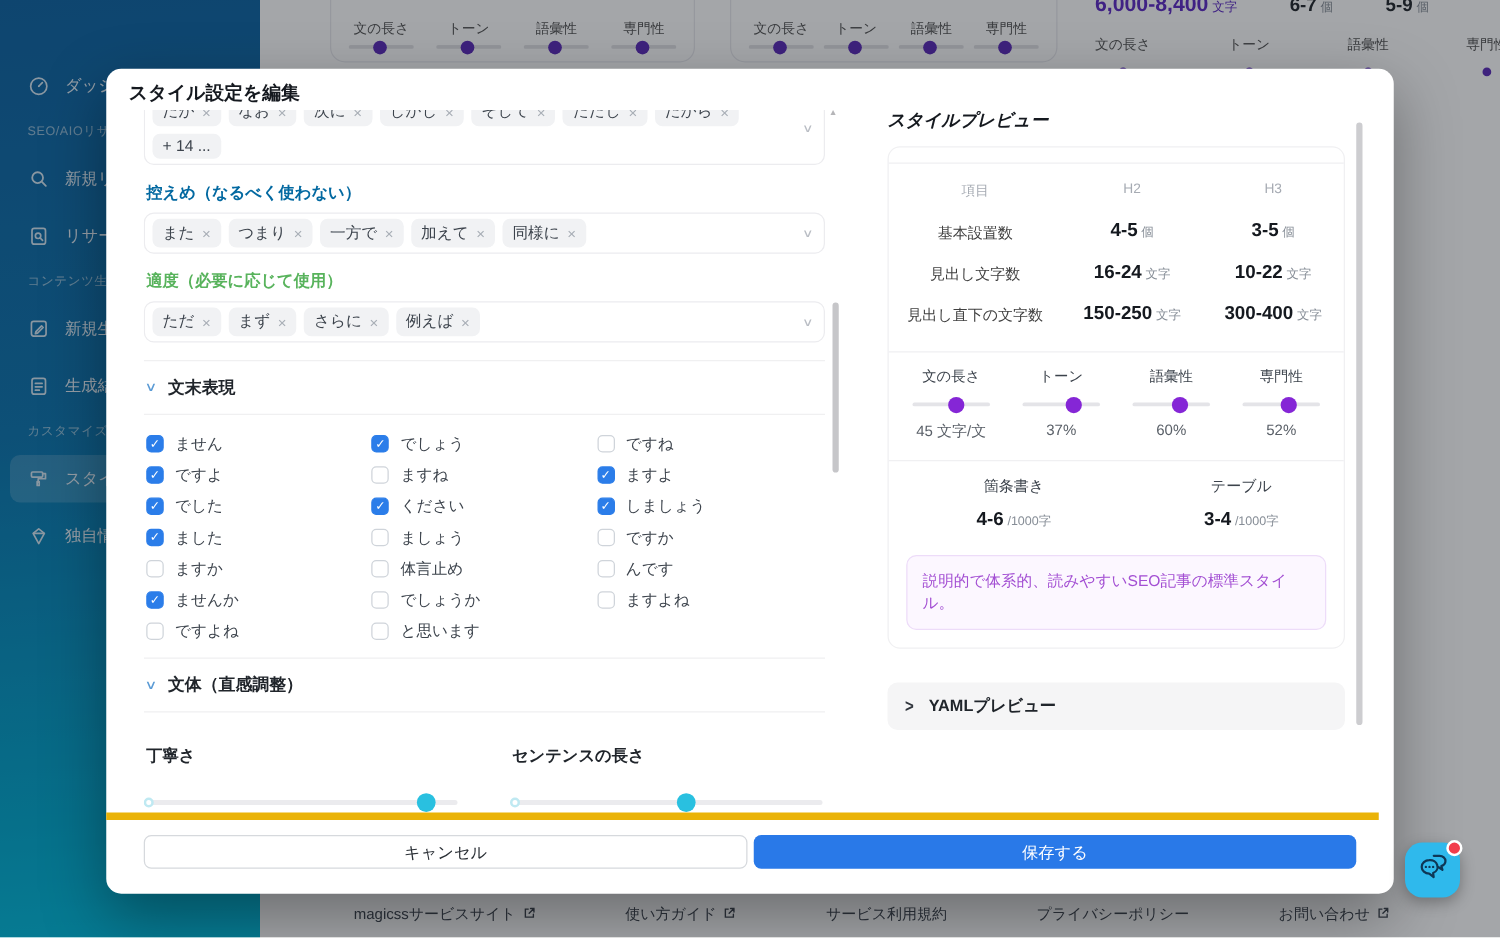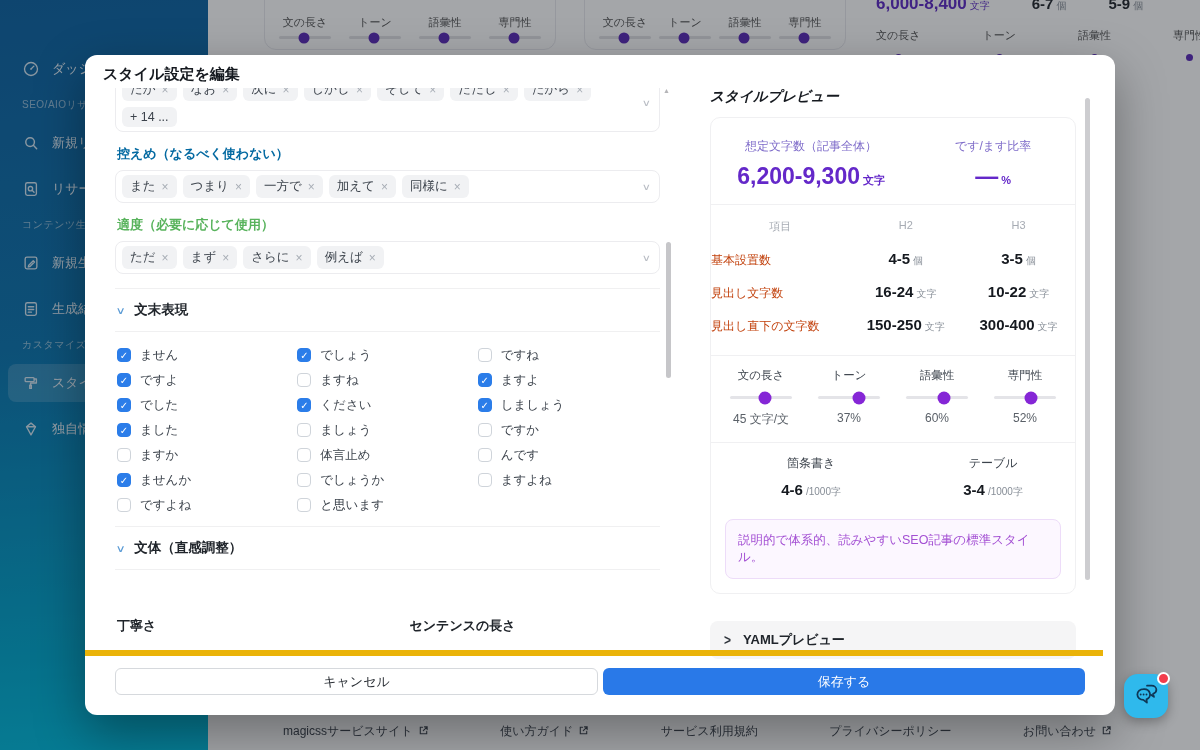--- a/index.html
+++ b/index.html
@@ -78,21 +78,21 @@
   .sec-chev { color:#5b9bd5; font-size:10px; font-weight:400; transform:scaleX(1.4); }
 
   .cb-grid { display:grid; grid-template-columns:1fr 1fr 1fr; padding:12px 2px 10px; row-gap:3px; }
   .cbrow { display:flex; align-items:center; gap:9px; height:22px; cursor:pointer; }
   .cb { width:14px; height:14px; border-radius:4px; border:1px solid #cfd4da; background:#fff;
     display:flex; align-items:center; justify-content:center; font-size:10px; color:#fff; flex:0 0 14px; }
   .cb.on { background:#2b7de9; border-color:#2b7de9; }
   .cbl { font-size:12.5px; color:#3c434c; }
 
   .adjust-sliders { display:flex; gap:44px; padding:26px 2px 0; }
-  .adj { flex:1; position:relative;margin-top:21px; }
+  .adj { flex:1; position:relative; }
   .adj-label { font-size:13px; font-weight:700; color:#20252b; margin-bottom:26px; }
   .adj-track { position:relative; height:4px; background:#ebebee; border-radius:2px; cursor:pointer; }
   .adj-start { position:absolute; left:-2px; top:50%; transform:translateY(-50%); width:8px; height:8px;
     border:2px solid #bfe9f2; background:#fff; border-radius:50%; }
   .adj-thumb { position:absolute; top:50%; transform:translate(-50%,-50%); width:15px; height:15px;
     border-radius:50%; background:#29c0e0; cursor:pointer; }
 
   .left-scroll-arrow { position:absolute; left:578px; top:32px; font-size:7px; color:#b5b5b8; }
   .left-scrollbar { position:absolute; left:581px; top:187px; width:5px; height:136px;
     background:#c6c6c9; border-radius:3px; }
@@ -107,21 +107,21 @@
   .pv-stats { display:grid; grid-template-columns:55% 45%; padding:8px 0 14px; }
   .pv-stat { text-align:center; }
   .pv-stat-label { font-size:12px; color:#7e6bc9; margin-bottom:8px; }
   .pv-stat-value { font-size:23px; font-weight:700; color:#6428c9; }
   .pv-stat-value .unit { font-size:11px; font-weight:600; margin-left:3px; }
 
   .pv-hr { border:none; border-top:1px solid #f0f0f2; }
 
   .pv-table { padding:10px 0 12px; display:grid; grid-template-columns:38% 31% 31%; }
   .pv-th { font-size:11px; color:#a6abb3; text-align:center; padding:4px 0 10px; }
-  .pv-rl { font-size:12px; color:#c2410c; padding:8px 0; }
+  .pv-rl { font-size:12px; color:#404040; text-align:center; padding:8px 0; }
   .pv-v { text-align:center; font-size:15px; font-weight:700; color:#15191f; padding:6px 0; }
   .pv-v .unit { font-size:10px; font-weight:400; color:#868d96; margin-left:3px; }
 
   .pv-sliders { display:grid; grid-template-columns:repeat(4,1fr); padding:12px 6px 14px; }
   .pvs { display:flex; flex-direction:column; align-items:center; }
   .pvs-label { font-size:11.5px; color:#3c434c; }
   .pvs-track { position:relative; width:62px; height:3px; background:#e4e4e8; border-radius:2px; margin:13px 0 12px; }
   .pvs-thumb { position:absolute; top:50%; transform:translate(-50%,-50%); width:13px; height:13px;
     border-radius:50%; background:#8526d6; cursor:pointer; }
   .pvs-value { font-size:12px; color:#5a6068; }
@@ -525,30 +525,20 @@
         </div>
       </div>
   </div>
 
   <div class="left-scroll-arrow">▲</div>
   <div class="left-scrollbar"></div>
 
   <div class="right-col">
     <div class="preview-title">スタイルプレビュー</div>
     <div class="preview-card">
-      <div class="pv-stats">
-          <div class="pv-stat">
-            <div class="pv-stat-label">想定文字数（記事全体）</div>
-            <div class="pv-stat-value">6,200-9,300<span class="unit">文字</span></div>
-          </div>
-          <div class="pv-stat">
-            <div class="pv-stat-label">です/ます比率</div>
-            <div class="pv-stat-value">—<span class="unit">%</span></div>
-          </div>
-        </div>
       <hr class="pv-hr">
       <div class="pv-table">
           <div class="pv-th">項目</div>
           <div class="pv-th">H2</div>
           <div class="pv-th">H3</div>
           <div class="pv-rl">基本設置数</div>
           <div class="pv-v">4-5<span class="unit">個</span></div>
           <div class="pv-v">3-5<span class="unit">個</span></div>
           <div class="pv-rl">見出し文字数</div>
           <div class="pv-v">16-24<span class="unit">文字</span></div>

